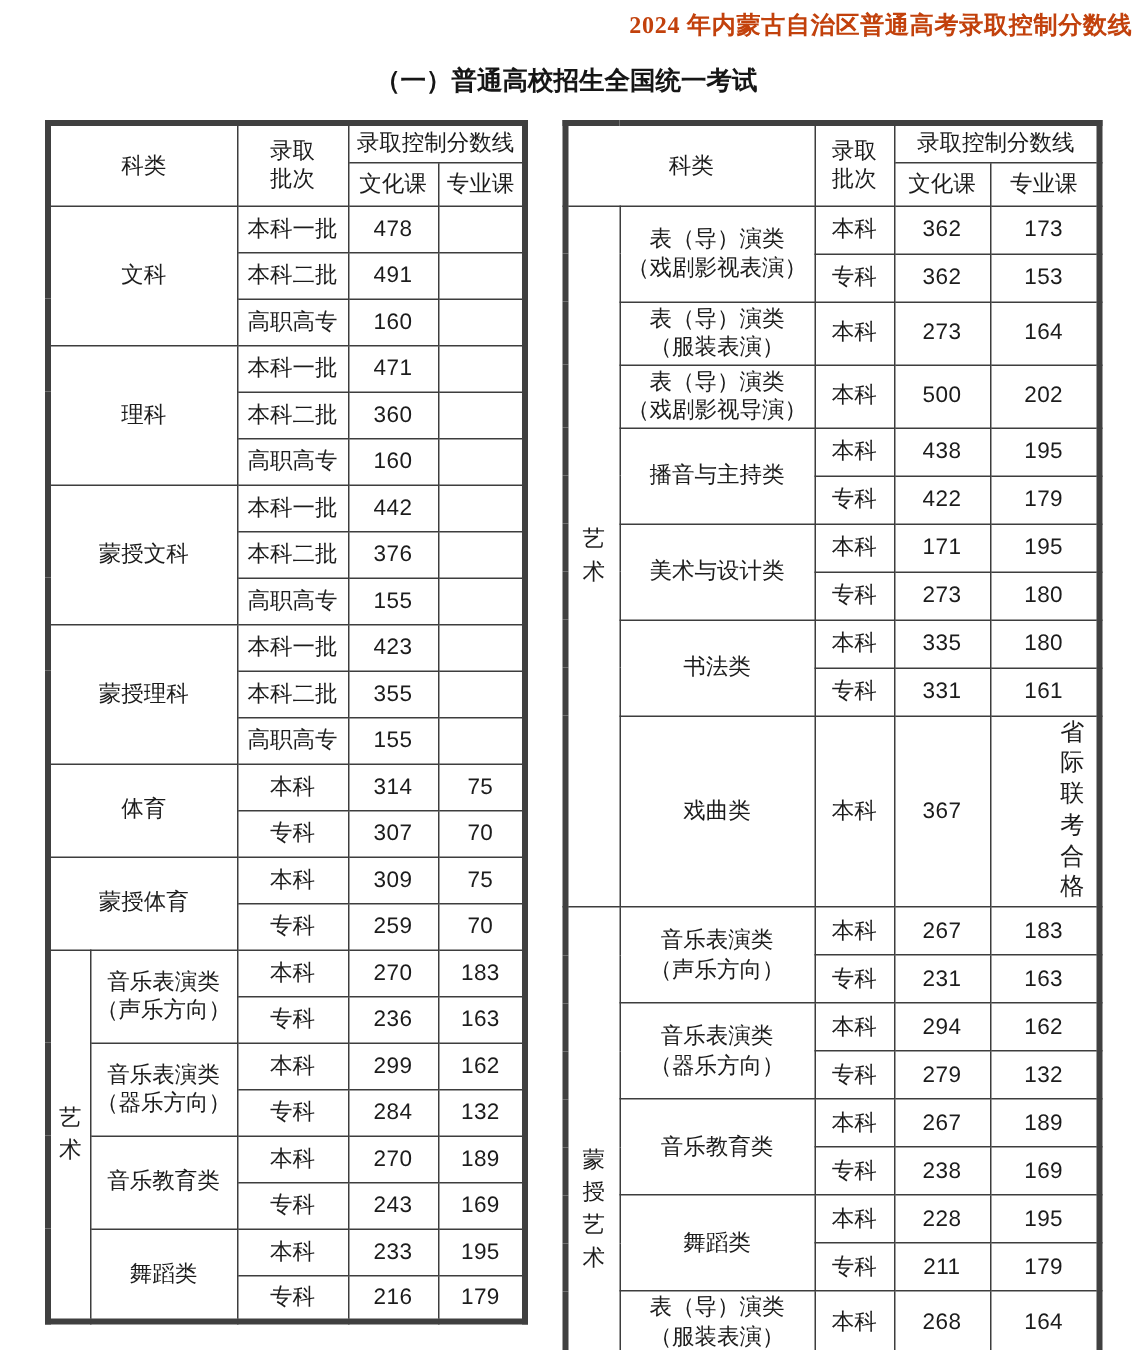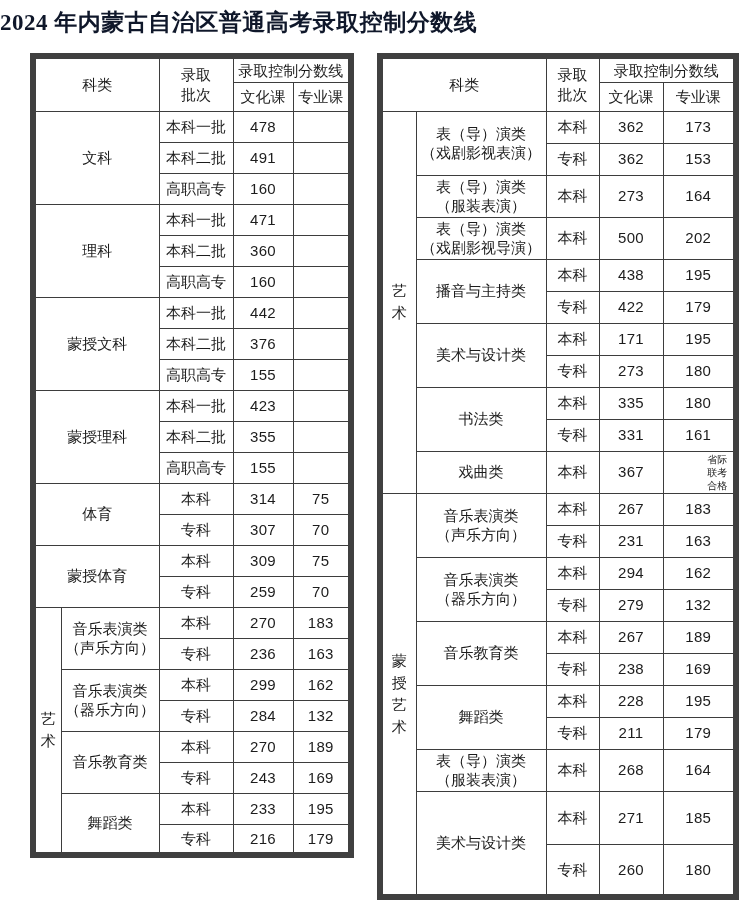--- a/index.html
+++ b/index.html
@@ -6,48 +6,48 @@
   html, body {
     width: 755px; height: 900px;
     background: #ffffff;
     font-family: "Liberation Sans", sans-serif;
     color: #1c1c1c;
     overflow: hidden;
   }
   .page { width: 755px; height: 900px; position: relative; }
 
   .main-title {
-    text-align: left;
+    text-align: right;
     font-family: "Liberation Serif", serif;
     font-weight: bold;
-    font-size: 23px;
+    font-size: 16px;
     padding-top: 7px;
     letter-spacing: 0.5px;
-    color: #0f172a;
+    color: #c2410c;
   }
   .sub-title {
     text-align: center;
     font-size: 17px;
     font-weight: 600;
     margin-top: 14px;
     color: #161616;
   }
 
   .tables-wrap {
     display: flex;
     align-items: flex-start;
     padding-left: 30px;
     gap: 23px;
     margin-top: 15px;
   }
 
   table {
     border-collapse: collapse;
     table-layout: fixed;
-    border: 6px solid #404040;
+    border: 4px solid #404040;
   }
   .t-left  { width: 318px; }
   .t-right { width: 356px; }
 
   th, td {
     border: 1px solid #3d3d3d;
     text-align: center;
     vertical-align: middle;
     font-size: 15px;
     font-weight: normal;
@@ -59,27 +59,28 @@
   .hr1 th { height: 26px; }
   .hr2 th { height: 29px; }
 
   .t-left  tbody td { height: 31px; }
   .t-right tbody td { height: 32px; }
   .t-right tr.tall td { height: 53px; }
 
   .subcat { white-space: pre-line; }
   .vlabel { white-space: pre-line; line-height: 1.45; }
   .num { letter-spacing: 0.3px; }
-  .small-note { font-size: 10px; letter-spacing: 0; padding-left: 40px; }
+  .small-note { font-size: 16px; letter-spacing: 0; padding-left: 40px; }
 </style>
 </head>
 <body>
 
 <div class="page">
   <div class="main-title">2024 年内蒙古自治区普通高考录取控制分数线</div>
+  <div class="sub-title">（一）普通高校招生全国统一考试</div>
 
   <div class="tables-wrap">
 
     <table class="t-left">
       <colgroup>
         <col style="width:28px">
           <col style="width:98px">
           <col style="width:74px">
         <col style="width:60px">
           <col style="width:58px">

